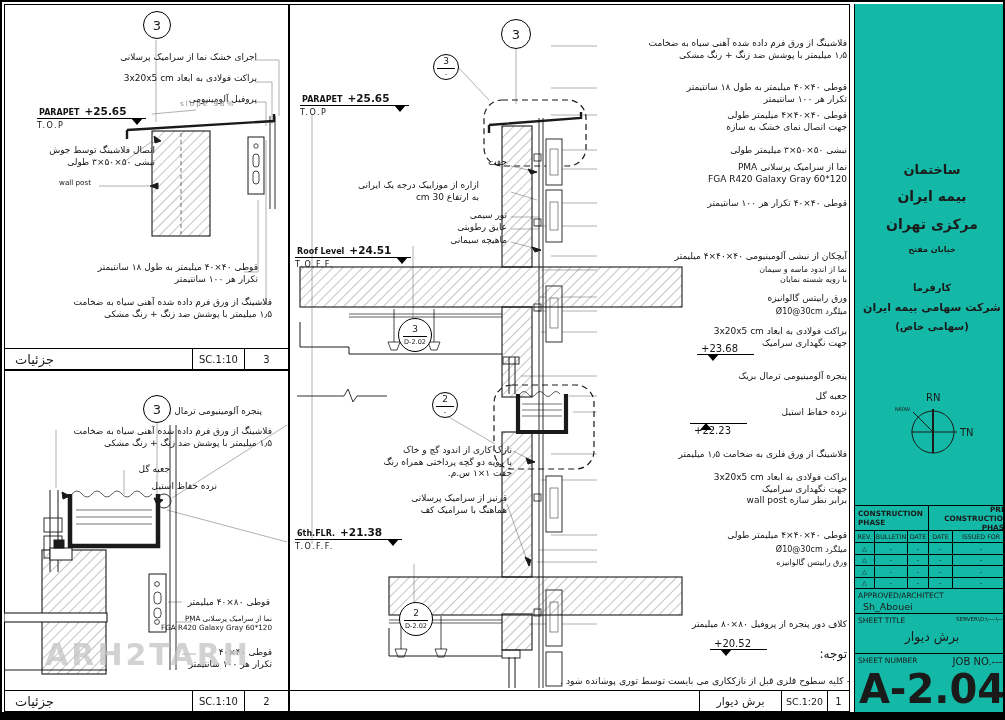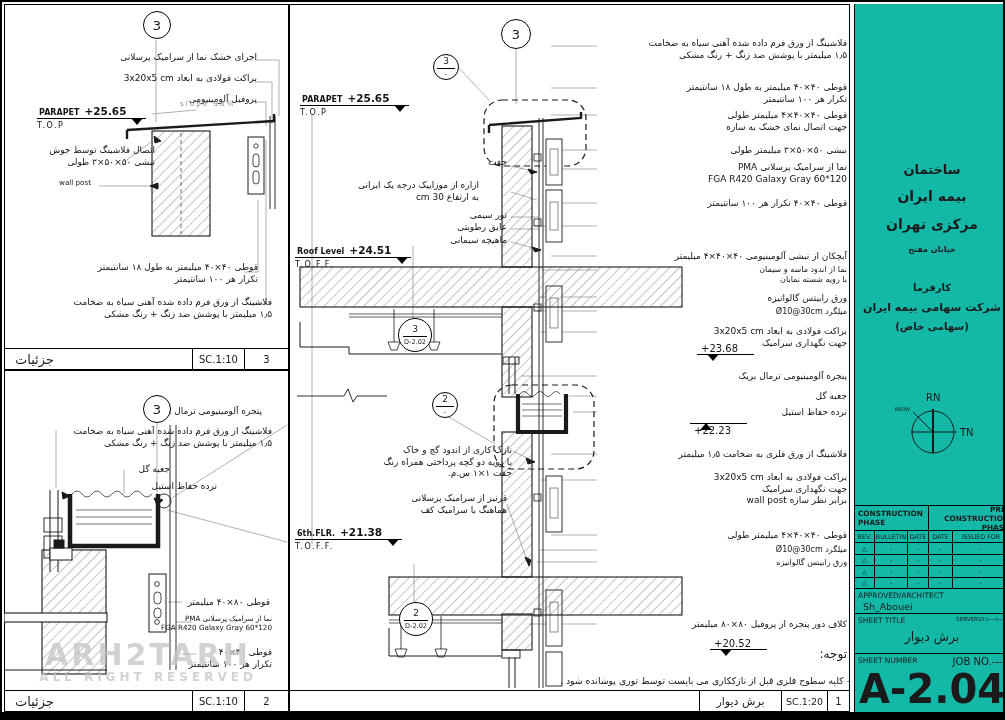--- a/index.html
+++ b/index.html
@@ -175,21 +175,20 @@
 ۱٫۵ میلیمتر با پوشش ضد زنگ + رنگ مشکی</div>
   <div class="ann" style="left:68px;width:100px;top:462px;">جعبه گل</div>
   <div class="ann" style="left:95px;width:120px;top:479px;">نرده حفاظ استیل</div>
   <div class="ann" style="left:163px;width:105px;top:595px;">قوطی ۸۰×۴۰ میلیمتر</div>
   <div class="ann s7" style="left:140px;width:130px;top:612px;">نما از سرامیک پرسلانی PMA
 FGA R420 Galaxy Gray 60*120</div>
   <div class="ann" style="left:158px;width:112px;top:645px;">قوطی ۴۰×۴۰
 تکرار هر ۱۰۰ سانتیمتر</div>
   <div class="wm" style="left:12px;top:636px;width:268px;text-align:center;">
     <div style="font-size:30px;letter-spacing:3px;">ARH2TARH</div>
-    <div style="font-size:12px;letter-spacing:4px;">ALL RIGHT RESERVED</div>
   </div>
   <div class="tbar" style="left:2px;top:688px;width:285px;height:22px;">
     <div class="cell main">جزئیات</div>
     <div class="cell" style="width:52px;">SC.1:10</div>
     <div class="cell" style="width:44px;">2</div>
   </div>
 
   <svg class="abs" style="left:287px;top:2px;" width="561" height="686" viewBox="0 0 561 686">
     <defs>
       <pattern id="hc" width="7" height="7" patternUnits="userSpaceOnUse" patternTransform="rotate(45)">

